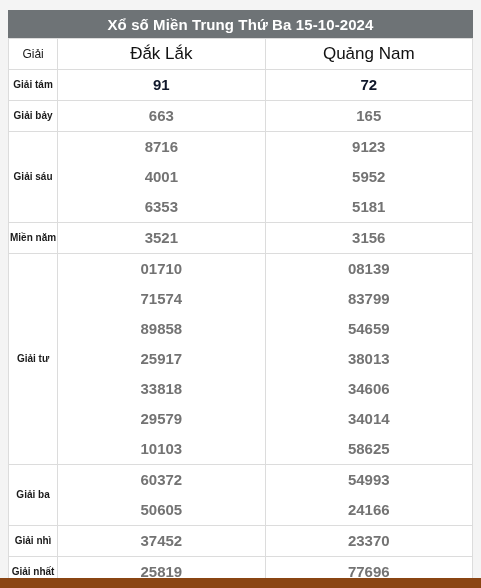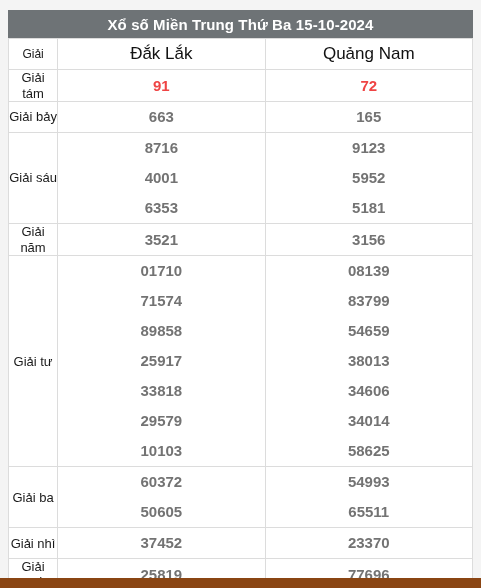--- a/index.html
+++ b/index.html
@@ -56,23 +56,23 @@
     border: 1px solid #dcdcdc;
     text-align: center;
     vertical-align: middle;
     padding: 0;
   }
 
   col.c-label { width: 49px; }
   col.c-prov  { width: 207px; }
 
   .lbl {
-    font-size: 13px;
+    font-size: 10px;
     color: #1a1a1a;
-    font-weight: normal;
+    font-weight: bold;
     line-height: 1.2;
     padding: 2px 1px;
   }
 
   .prov-head {
     font-size: 17px;
     font-weight: normal;
     color: #111111;
     height: 30px;
   }
@@ -84,21 +84,21 @@
   }
 
   .num {
     font-size: 15px;
     font-weight: bold;
     color: #737373;
     line-height: 30px;
     height: 30px;
   }
   .num.red {
-    color: #ef4444;
+    color: #0f172a;
     margin-top: 36px;
   }
   .num.big {
     font-size: 16px;
   }
 
   
   .stack {
     display: block;
   }
@@ -160,21 +160,21 @@
             </td>
             <td class="num">
               <span class="stack">
                 <span class="n">9123</span>
                 <span class="n">5952</span>
                 <span class="n">5181</span>
               </span>
             </td>
           </tr>
           <tr>
-            <td class="lbl">Giải năm</td>
+            <td class="lbl">Miền năm</td>
             <td class="num"><span>3521</span></td>
             <td class="num"><span>3156</span></td>
           </tr>
           <tr>
             <td class="lbl">Giải tư</td>
             <td class="num">
               <span class="stack">
                 <span class="n">01710</span>
                 <span class="n">71574</span>
                 <span class="n">89858</span>
@@ -200,21 +200,21 @@
             <td class="lbl">Giải ba</td>
             <td class="num">
               <span class="stack">
                 <span class="n">60372</span>
                 <span class="n">50605</span>
               </span>
             </td>
             <td class="num">
               <span class="stack">
                 <span class="n">54993</span>
-                <span class="n">65511</span>
+                <span class="n">24166</span>
               </span>
             </td>
           </tr>
           <tr>
             <td class="lbl">Giải nhì</td>
             <td class="num"><span>37452</span></td>
             <td class="num"><span>23370</span></td>
           </tr>
           <tr>
             <td class="lbl">Giải nhất</td>

